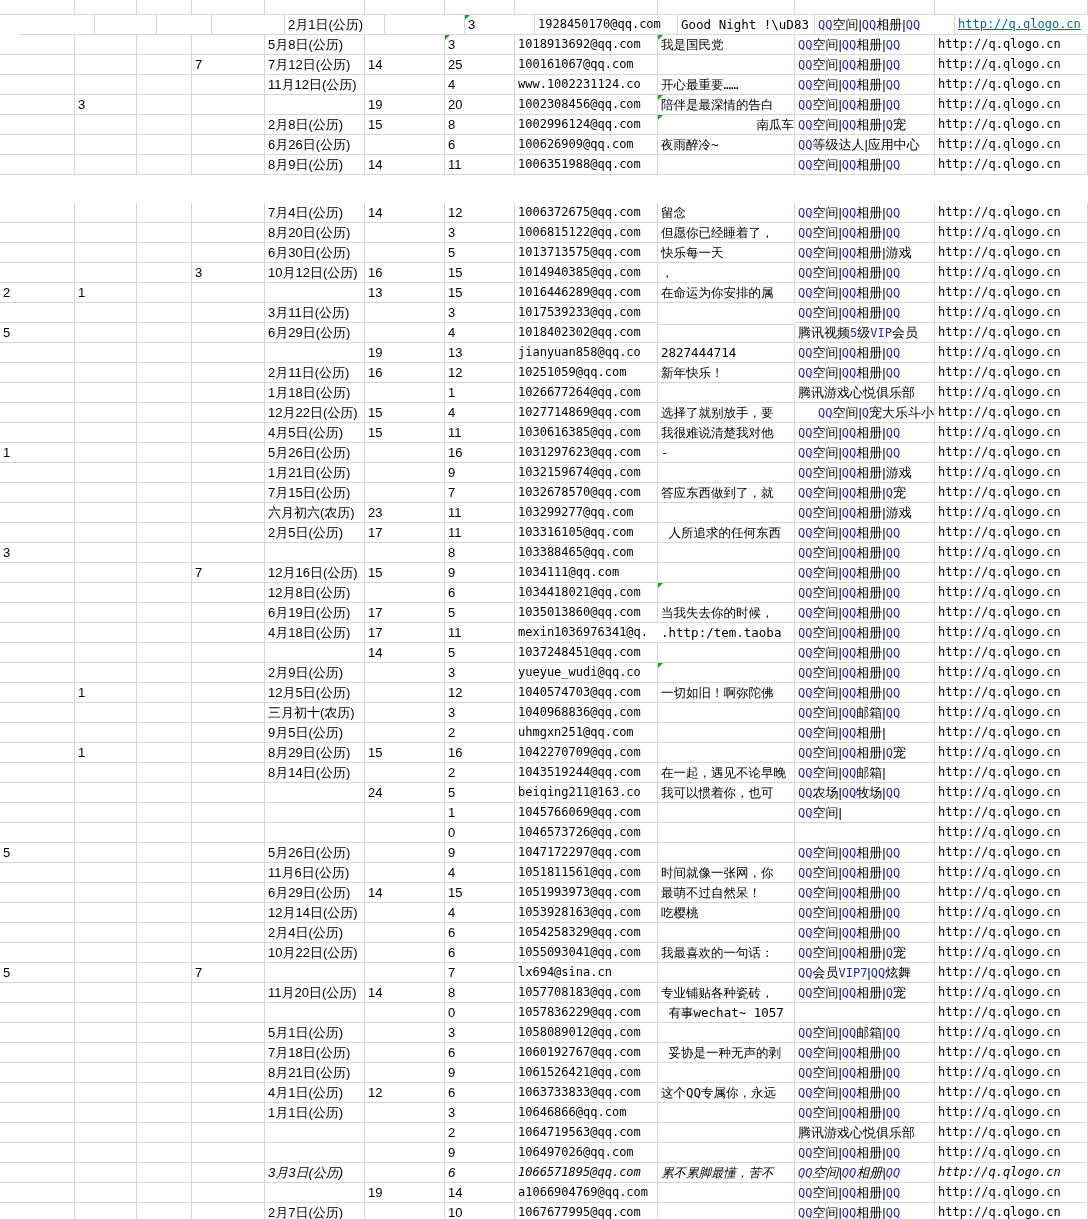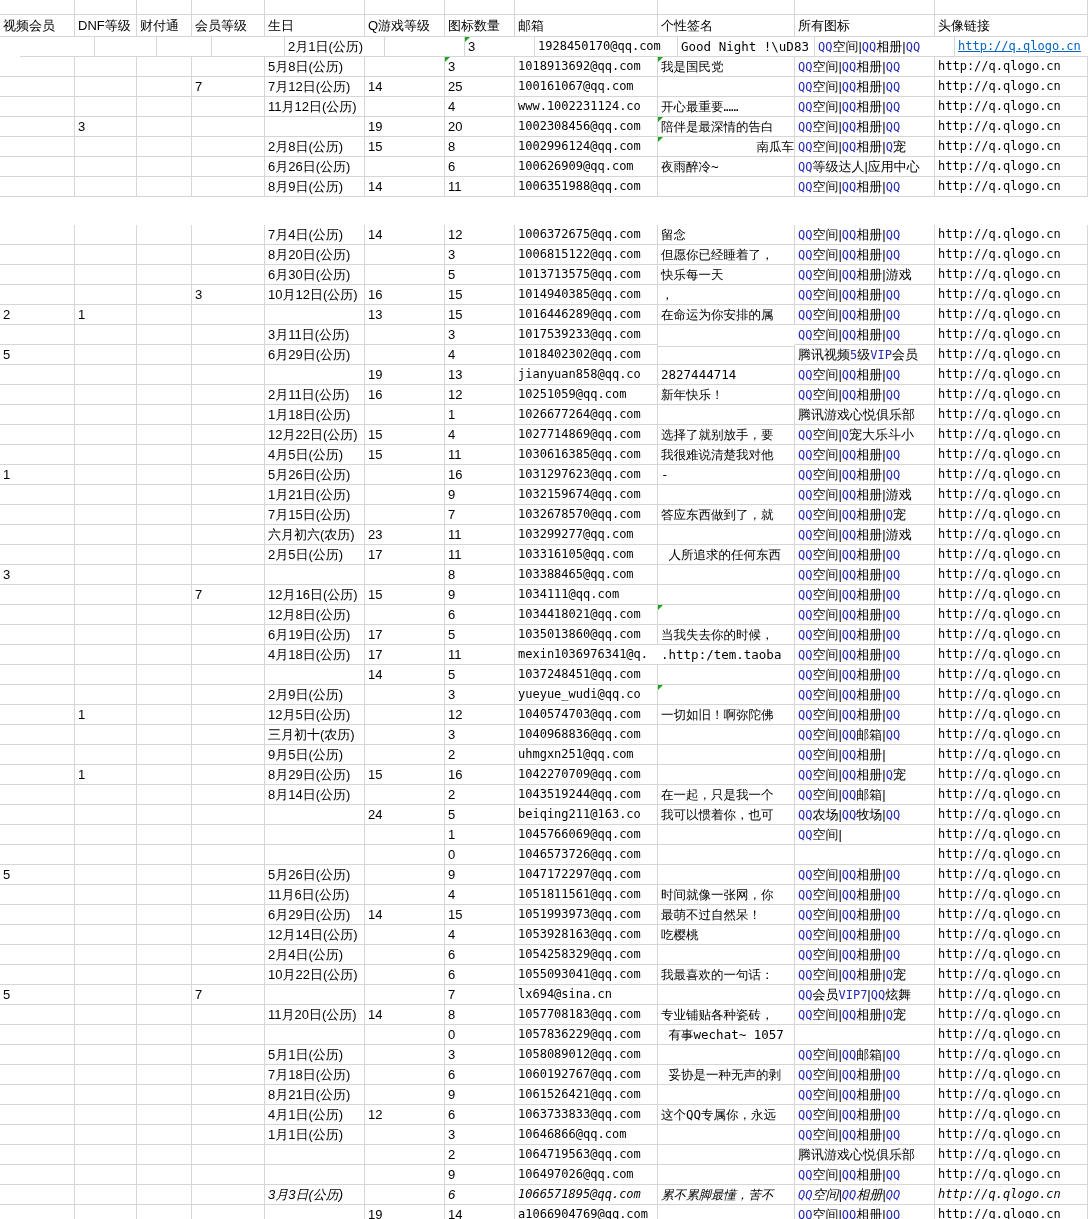--- a/index.html
+++ b/index.html
@@ -30,33 +30,20 @@
       <div class="cell t-num" style="width: 55px;"></div>
       <div class="cell t-num" style="width: 73px;"></div>
       <div class="cell t-date" style="width: 100px;"></div>
       <div class="cell t-num" style="width: 80px;"></div>
       <div class="cell t-num" style="width: 70px;"></div>
       <div class="cell t-mono" style="width: 143px;"></div>
       <div class="cell t-sig" style="width: 137px;"></div>
       <div class="cell t-icons" style="width: 140px;"></div>
       <div class="cell t-link" style="width: 153px;"></div>
     </div>
-    <div class="row header" style="height: 22px;">
-      <div class="cell t-num" style="width: 75px;">视频会员</div>
-      <div class="cell t-num" style="width: 62px;">DNF等级</div>
-      <div class="cell t-num" style="width: 55px;">财付通</div>
-      <div class="cell t-num" style="width: 73px;">会员等级</div>
-      <div class="cell t-date" style="width: 100px;">生日</div>
-      <div class="cell t-num" style="width: 80px;">Q游戏等级</div>
-      <div class="cell t-num" style="width: 70px;">图标数量</div>
-      <div class="cell t-mono" style="width: 143px;">邮箱</div>
-      <div class="cell t-sig" style="width: 137px;">个性签名</div>
-      <div class="cell t-icons" style="width: 140px;">所有图标</div>
-      <div class="cell t-link" style="width: 153px;">头像链接</div>
-    </div>
     <div class="row" style="height: 20px; padding-left: 20px;">
       <div class="cell t-num" style="width: 75px;"></div>
       <div class="cell t-num" style="width: 62px;"></div>
       <div class="cell t-num" style="width: 55px;"></div>
       <div class="cell t-num" style="width: 73px;"></div>
       <div class="cell t-date" style="width: 100px;">2月1日(公历)</div>
       <div class="cell t-num" style="width: 80px;"></div>
       <div class="cell t-num" style="width: 70px;"><i class="tri"></i>3</div>
       <div class="cell t-mono" style="width: 143px;">1928450170@qq.com</div>
       <div class="cell t-sig" style="width: 137px;">Good Night !\uD83</div>
@@ -287,21 +274,21 @@
     <div class="row" style="height: 20px;">
       <div class="cell t-num" style="width: 75px;"></div>
       <div class="cell t-num" style="width: 62px;"></div>
       <div class="cell t-num" style="width: 55px;"></div>
       <div class="cell t-num" style="width: 73px;"></div>
       <div class="cell t-date" style="width: 100px;">12月22日(公历)</div>
       <div class="cell t-num" style="width: 80px;">15</div>
       <div class="cell t-num" style="width: 70px;">4</div>
       <div class="cell t-mono" style="width: 143px;">1027714869@qq.com</div>
       <div class="cell t-sig" style="width: 137px;">选择了就别放手，要</div>
-      <div class="cell t-icons" style="width: 140px;"><span><span class="lat">QQ</span>空间|<span class="lat">Q</span>宠大乐斗小</span></div>
+      <div class="cell t-icons" style="width: 140px; text-align: right;"><span><span class="lat">QQ</span>空间|<span class="lat">Q</span>宠大乐斗小</span></div>
       <div class="cell t-link" style="width: 153px;"><span>http://q.qlogo.cn</span></div>
     </div>
     <div class="row" style="height: 20px;">
       <div class="cell t-num" style="width: 75px;"></div>
       <div class="cell t-num" style="width: 62px;"></div>
       <div class="cell t-num" style="width: 55px;"></div>
       <div class="cell t-num" style="width: 73px;"></div>
       <div class="cell t-date" style="width: 100px;">4月5日(公历)</div>
       <div class="cell t-num" style="width: 80px;">15</div>
       <div class="cell t-num" style="width: 70px;">11</div>
@@ -520,21 +507,21 @@
     </div>
     <div class="row" style="height: 20px;">
       <div class="cell t-num" style="width: 75px;"></div>
       <div class="cell t-num" style="width: 62px;"></div>
       <div class="cell t-num" style="width: 55px;"></div>
       <div class="cell t-num" style="width: 73px;"></div>
       <div class="cell t-date" style="width: 100px;">8月14日(公历)</div>
       <div class="cell t-num" style="width: 80px;"></div>
       <div class="cell t-num" style="width: 70px;">2</div>
       <div class="cell t-mono" style="width: 143px;">1043519244@qq.com</div>
-      <div class="cell t-sig" style="width: 137px;">在一起，只是我一个</div>
+      <div class="cell t-sig" style="width: 137px;">在一起，遇见不论早晚</div>
       <div class="cell t-icons" style="width: 140px;"><span><span class="lat">QQ</span>空间|<span class="lat">QQ</span>邮箱|</span></div>
       <div class="cell t-link" style="width: 153px;"><span>http://q.qlogo.cn</span></div>
     </div>
     <div class="row" style="height: 20px;">
       <div class="cell t-num" style="width: 75px;"></div>
       <div class="cell t-num" style="width: 62px;"></div>
       <div class="cell t-num" style="width: 55px;"></div>
       <div class="cell t-num" style="width: 73px;"></div>
       <div class="cell t-date" style="width: 100px;"></div>
       <div class="cell t-num" style="width: 80px;">24</div>

